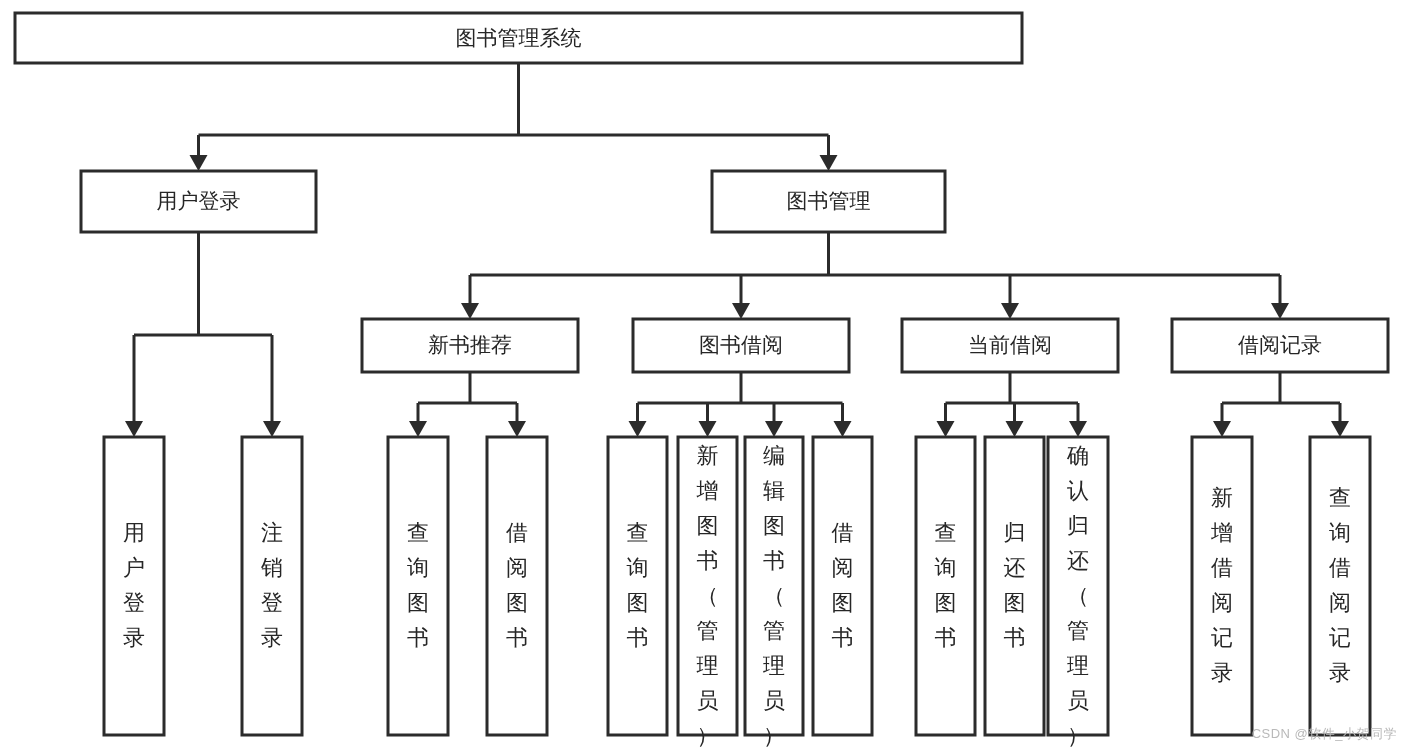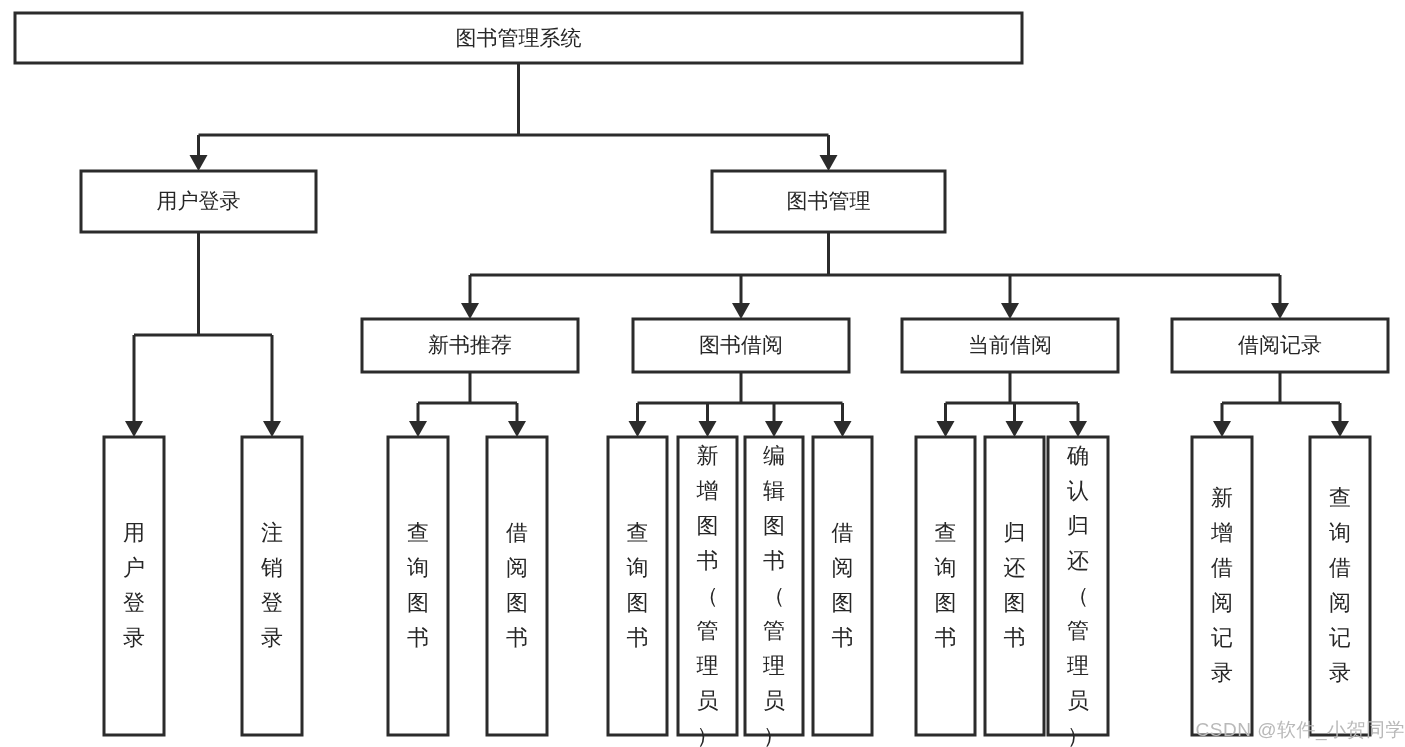--- a/index.html
+++ b/index.html
@@ -51,25 +51,25 @@
     dominant-baseline: middle;
   }
   .node-label-vertical {
     fill: #262626;
     font-family: "Liberation Sans", "DejaVu Sans", sans-serif;
     font-size: 22px;
     text-anchor: middle;
   }
   .watermark-text {
     position: absolute;
-    right: 0;
+    right: 8px;
     bottom: 4px;
     color: #b9b9b9;
     font-family: "Liberation Sans", "DejaVu Sans", sans-serif;
-    font-size: 19px;
+    font-size: 13px;
     letter-spacing: 0.5px;
     white-space: nowrap;
     user-select: none;
   }
 </style>
 </head>
 <body>
 
 <div id="diagram-root">
   <svg class="diagram-canvas" id="diagram-canvas" viewBox="0 0 1405 747" xmlns="http://www.w3.org/2000/svg">

